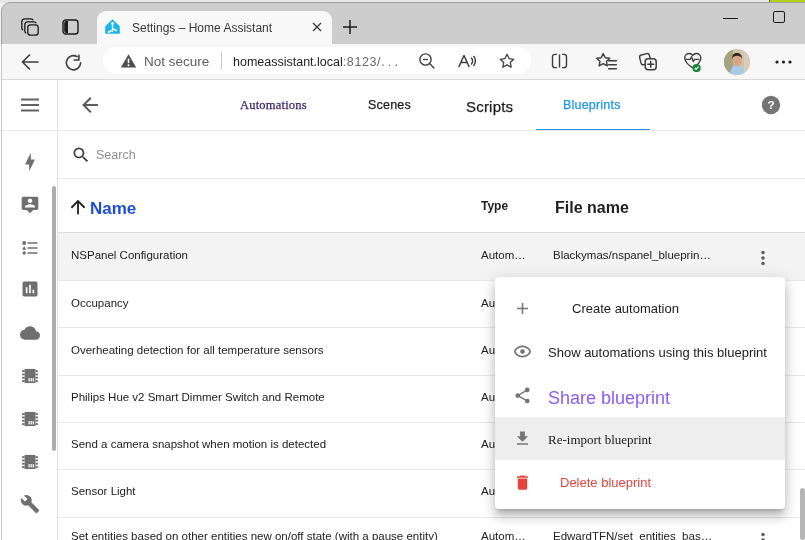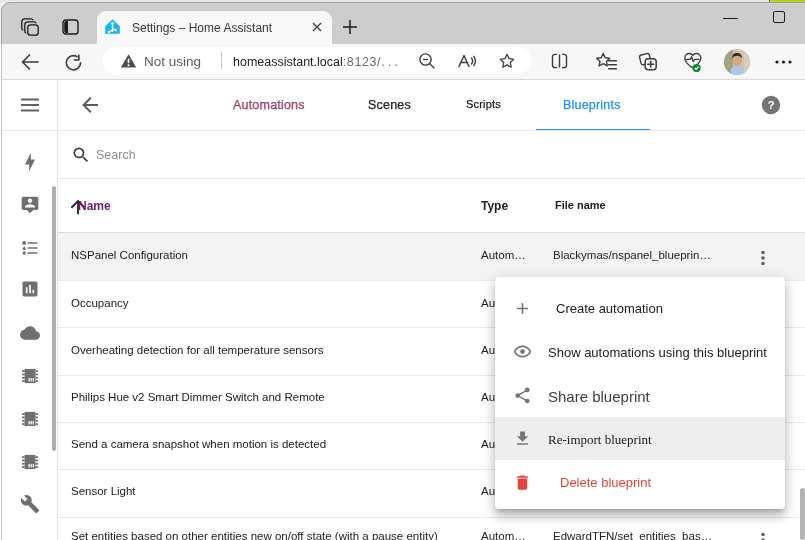--- a/index.html
+++ b/index.html
@@ -68,21 +68,21 @@
   <path d="M13.9,1.2 V6 H9.2" stroke="#3d3d3b" stroke-width="1.6" fill="none" stroke-linecap="round" stroke-linejoin="round"></path>
 </svg>
 
 <div class="abs" style="left:103px;top:47px;width:428px;height:27px;background:#ffffff;border-radius:14px;"></div>
 
 <svg class="abs" style="left:120px;top:53px;" width="17" height="16" viewBox="0 0 17 16">
   <path d="M8.5,1.2 L16.2,14.6 H0.8 Z" fill="#4e4e4e"></path>
   <rect x="7.7" y="5.6" width="1.6" height="4.6" fill="#fff" rx="0.8"></rect>
   <circle cx="8.5" cy="12.2" r="1" fill="#fff"></circle>
 </svg>
-<div class="abs" style="left:144px;top:54px;font-size:13.5px;color:#5e5e5e;">Not using</div>
+<div class="abs" style="left:144px;top:54px;font-size:13.5px;color:#5e5e5e;">Not secure</div>
 <div class="abs" style="left:221px;top:52px;width:1px;height:17px;background:#c8c8c8;"></div>
 <div class="abs" style="left:233px;top:54.5px;font-size:12.5px;color:#1d1d1d;">homeassistant.local<span style="color:#6a6a6a;letter-spacing:.6px;">:8123/</span><span style="color:#6a6a6a;letter-spacing:3.2px;">...</span></div>
 
 <svg class="abs" style="left:418px;top:52px;" width="18" height="18" viewBox="0 0 18 18">
   <circle cx="7.5" cy="7.5" r="5.6" stroke="#3d3d3b" stroke-width="1.4" fill="none"></circle>
   <path d="M11.8,11.8 L16,16" stroke="#3d3d3b" stroke-width="1.4" stroke-linecap="round"></path>
   <path d="M5,7.5 H10" stroke="#3d3d3b" stroke-width="1.3"></path>
 </svg>
 
 <svg class="abs" style="left:457px;top:52px;" width="19" height="18" viewBox="0 0 19 18">
@@ -221,43 +221,43 @@
 <svg class="abs" style="left:20px;top:494px;" width="20" height="20" viewBox="0 0 24 24">
     <path fill="#6f6f6f" d="M22.7,19L13.6,9.9C14.5,7.6 14,4.9 12.1,3C10.1,1 7.1,0.6 4.7,1.7L9,6L6,9L1.6,4.7C0.4,7.1 0.9,10.1 2.9,12.1C4.8,14 7.5,14.5 9.8,13.6L18.9,22.7C19.3,23.1 19.9,23.1 20.3,22.7L22.6,20.4C23.1,20 23.1,19.3 22.7,19Z"></path>
   </svg>
 
 <div class="abs" style="left:51.5px;top:186px;width:4px;height:265px;background:#aeaeae;border-radius:2px;"></div>
 
 <svg class="abs" style="left:78px;top:93px;" width="24" height="24" viewBox="0 0 24 24">
     <path fill="#5b5b5b" d="M20,11V13H8L13.5,18.5L12.08,19.92L4.16,12L12.08,4.08L13.5,5.5L8,11H20Z"></path>
   </svg>
 <div class="abs" style="left:180px;top:80px;width:430px;height:50px;display:flex;align-items:center;justify-content:space-between;"></div>
-<div class="abs" style="left:233px;top:98px;font-size:12.5px;font-weight:500;color:#ec4899;letter-spacing:.2px;-webkit-text-stroke:.25px #1c1c1c;">Automations</div>
+<div class="abs" style="left:240px;top:98px;font-size:12.5px;font-weight:500;color:#4c1d95;letter-spacing:.2px;font-family:Liberation Serif, serif;-webkit-text-stroke:.25px #1c1c1c;">Automations</div>
 <div class="abs" style="left:368px;top:98px;font-size:12.5px;font-weight:400;color:#1c1c1c;letter-spacing:.2px;-webkit-text-stroke:.25px #1c1c1c;">Scenes</div>
-<div class="abs" style="left:466px;top:98px;font-size:11px;font-weight:500;color:#1c1c1c;letter-spacing:.2px;-webkit-text-stroke:.25px #1c1c1c;">Scripts</div>
+<div class="abs" style="left:466px;top:98px;font-size:15px;font-weight:500;color:#1c1c1c;letter-spacing:.2px;-webkit-text-stroke:.25px #1c1c1c;">Scripts</div>
 <div class="abs" style="left:563px;top:98px;font-size:12.5px;font-weight:500;color:#2094f3;letter-spacing:.2px;-webkit-text-stroke:.25px #2094f3;">Blueprints</div>
 <div class="abs" style="left:536px;top:129px;width:114px;height:2px;background:#2094f3;"></div>
 <svg class="abs" style="left:761px;top:95px;" width="20" height="20" viewBox="0 0 24 24">
   <circle cx="12" cy="12" r="11" fill="#757575"></circle>
   <text x="12" y="17" font-size="14" font-weight="bold" fill="#fff" text-anchor="middle" font-family="Liberation Sans, sans-serif">?</text>
 </svg>
 <div class="abs" style="left:2px;top:130px;width:803px;height:1px;background:#e8e8e8;"></div>
 
 <svg class="abs" style="left:71px;top:145px;" width="20" height="20" viewBox="0 0 24 24">
     <path fill="#3c3c3c" d="M9.5,3A6.5,6.5 0 0,1 16,9.5C16,11.11 15.41,12.59 14.44,13.73L14.71,14H15.5L20.5,19L19,20.5L14,15.5V14.71L13.73,14.44C12.59,15.41 11.11,16 9.5,16A6.5,6.5 0 0,1 3,9.5A6.5,6.5 0 0,1 9.5,3M9.5,5C7,5 5,7 5,9.5C5,12 7,14 9.5,14C12,14 14,12 14,9.5C14,7 12,5 9.5,5Z"></path>
   </svg>
 <div class="abs" style="left:96px;top:148px;font-size:12.5px;color:#8f8f8f;">Search</div>
 <div class="abs" style="left:58px;top:178px;width:747px;height:1px;background:#e8e8e8;"></div>
 
 <svg class="abs" style="left:67px;top:196px;" width="22" height="22" viewBox="0 0 24 24">
     <path fill="#212121" d="M13,20H11V8L5.5,13.5L4.08,12.08L12,4.16L19.92,12.08L18.5,13.5L13,8V20Z"></path>
   </svg>
-<div class="abs" style="left:78px;top:199px;font-size:12px;font-weight:bold;color:#701a75;">Name</div>
+<div class="abs" style="left:90px;top:199px;font-size:17px;font-weight:bold;color:#1d4ed8;">Name</div>
 <div class="abs" style="left:481px;top:199px;font-size:12px;font-weight:bold;color:#212121;">Type</div>
-<div class="abs" style="left:555px;top:199px;font-size:11px;font-weight:bold;color:#212121;">File name</div>
+<div class="abs" style="left:555px;top:199px;font-size:16px;font-weight:bold;color:#212121;">File name</div>
 <div class="abs" style="left:58px;top:232px;width:747px;height:1px;background:#dcdcdc;"></div>
 
 <div class="abs" style="left:58px;top:233px;width:747px;height:46.5px;background:#f3f3f3;"></div>
 <div class="abs" style="left:71px;top:249px;font-size:11.5px;color:#212121;">NSPanel Configuration</div>
 <div class="abs" style="left:481px;top:249px;font-size:11.5px;color:#212121;">Autom…</div>
 <div class="abs" style="left:553px;top:249px;font-size:11.5px;color:#212121;">Blackymas/nspanel_blueprin…</div>
 <svg class="abs" style="left:752px;top:247px;" width="22" height="22" viewBox="0 0 24 24">
     <path fill="#5f5f5f" d="M12,16A2,2 0 0,1 14,18A2,2 0 0,1 12,20A2,2 0 0,1 10,18A2,2 0 0,1 12,16M12,10A2,2 0 0,1 14,12A2,2 0 0,1 12,14A2,2 0 0,1 10,12A2,2 0 0,1 12,10M12,4A2,2 0 0,1 14,6A2,2 0 0,1 12,8A2,2 0 0,1 10,6A2,2 0 0,1 12,4Z"></path>
   </svg>
 <div class="abs" style="left:58px;top:279.5px;width:747px;height:1px;background:#e8e8e8;"></div>
@@ -290,31 +290,31 @@
   </svg>
 
 <div class="abs" style="left:800px;top:488px;width:5px;height:52px;background:#b5b5b5;border-radius:3px;"></div>
 
 <div class="abs" style="left:494.5px;top:277px;width:290px;height:232px;background:#fff;border-radius:4px;box-shadow:0 5px 5px -3px rgba(0,0,0,.2),0 8px 10px 1px rgba(0,0,0,.14),0 3px 14px 2px rgba(0,0,0,.12);"></div>
 <div class="abs" style="left:494.5px;top:416.75px;width:290px;height:43.5px;background:#eeeeee;"></div>
 
 <svg class="abs" style="left:512.5px;top:298.5px;" width="19" height="19" viewBox="0 0 24 24">
     <path fill="#757575" d="M19,13H13V19H11V13H5V11H11V5H13V11H19V13Z"></path>
   </svg>
-<div class="abs" style="left:556px;top:301px;font-size:13px;color:#212121;">Create automation</div>
+<div class="abs" style="left:572px;top:301px;font-size:13px;color:#212121;">Create automation</div>
 
 <svg class="abs" style="left:512.5px;top:342px;" width="19" height="19" viewBox="0 0 24 24">
     <path fill="#757575" d="M12,9A3,3 0 0,1 15,12A3,3 0 0,1 12,15A3,3 0 0,1 9,12A3,3 0 0,1 12,9M12,4.5C17,4.5 21.27,7.61 23,12C21.27,16.39 17,19.5 12,19.5C7,19.5 2.73,16.39 1,12C2.73,7.61 7,4.5 12,4.5M3.18,12C4.83,15.36 8.24,17.5 12,17.5C15.76,17.5 19.17,15.36 20.82,12C19.17,8.64 15.76,6.5 12,6.5C8.24,6.5 4.83,8.64 3.18,12Z"></path>
   </svg>
 <div class="abs" style="left:548px;top:345px;font-size:13px;color:#212121;text-align:right;">Show automations using this blueprint</div>
 
 <svg class="abs" style="left:512.5px;top:385.5px;" width="19" height="19" viewBox="0 0 24 24">
     <path fill="#757575" d="M18,16.08C17.24,16.08 16.56,16.38 16.04,16.85L8.91,12.7C8.96,12.47 9,12.24 9,12C9,11.76 8.96,11.53 8.91,11.3L15.96,7.19C16.5,7.69 17.21,8 18,8A3,3 0 0,0 21,5A3,3 0 0,0 18,2A3,3 0 0,0 15,5C15,5.24 15.04,5.47 15.09,5.7L8.04,9.81C7.5,9.31 6.79,9 6,9A3,3 0 0,0 3,12A3,3 0 0,0 6,15C6.79,15 7.5,14.69 8.04,14.19L15.16,18.34C15.11,18.55 15.08,18.77 15.08,19C15.08,20.61 16.39,21.91 18,21.91C19.61,21.91 20.92,20.61 20.92,19A2.92,2.92 0 0,0 18,16.08Z"></path>
   </svg>
-<div class="abs" style="left:548px;top:388px;font-size:15px;color:#404040;">Share blueprint</div>
+<div class="abs" style="left:548px;top:388px;font-size:18px;color:#8b5cf6;">Share blueprint</div>
 
 <svg class="abs" style="left:512.5px;top:429px;" width="19" height="19" viewBox="0 0 24 24">
     <path fill="#757575" d="M5,20H19V18H5M19,9H15V3H9V9H5L12,16L19,9Z"></path>
   </svg>
 <div class="abs" style="left:548px;top:431.5px;font-size:13px;color:#212121;font-family:Liberation Serif, serif;">Re-import blueprint</div>
 
 <svg class="abs" style="left:512.5px;top:472.5px;" width="19" height="19" viewBox="0 0 24 24">
     <path fill="#e3453d" d="M19,4H15.5L14.5,3H9.5L8.5,4H5V6H19M6,19A2,2 0 0,0 8,21H16A2,2 0 0,0 18,19V7H6V19Z"></path>
   </svg>
 <div class="abs" style="left:548px;top:475px;font-size:13px;color:#e3453d;margin-left:12px;">Delete blueprint</div>

